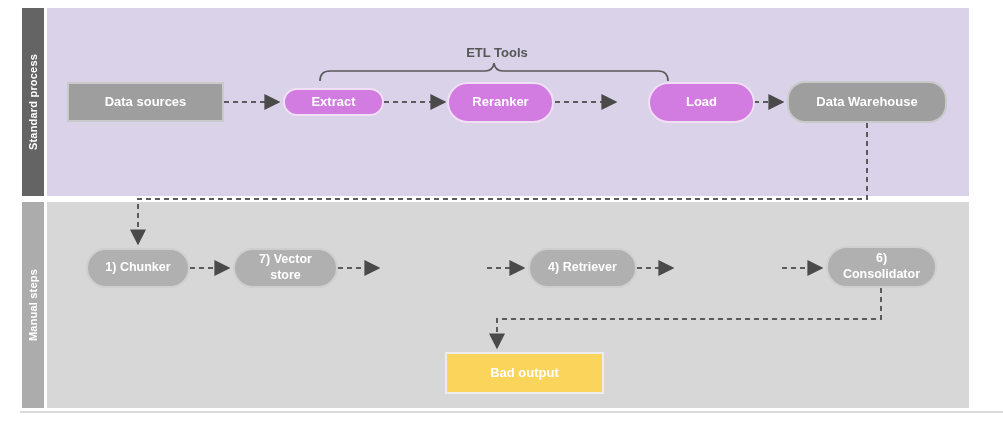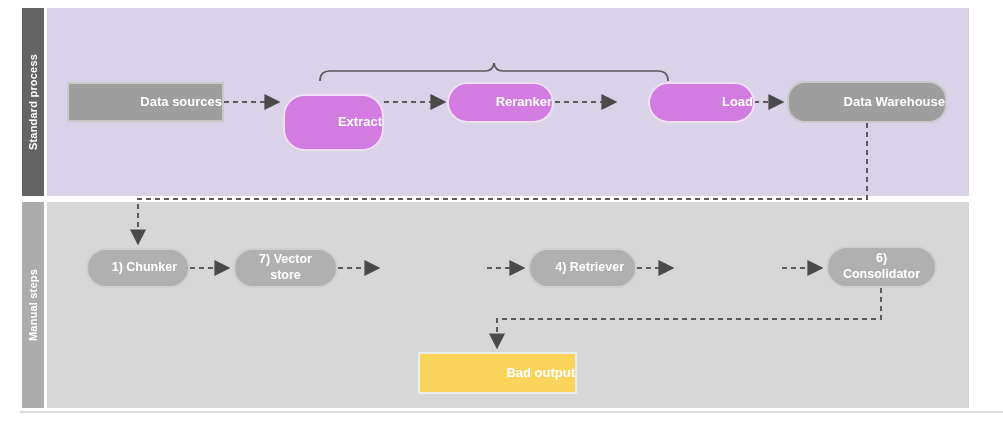--- a/index.html
+++ b/index.html
@@ -12,36 +12,36 @@
   }
   .lane-header span{
     transform:rotate(-90deg);white-space:nowrap;color:#ffffff;
     font-weight:700;font-size:11px;letter-spacing:.2px;
   }
   .lane-header.standard{left:22px;top:8px;width:22px;height:188px;background:#646464;}
   .lane-header.manual{left:22px;top:202px;width:22px;height:206px;background:#ACACAC;}
   .lane-body.standard{position:absolute;left:47px;top:8px;width:922px;height:188px;background:#D9D2E9;}
   .lane-body.manual{position:absolute;left:47px;top:202px;width:922px;height:206px;background:#D7D7D7;}
   .node{
-    position:absolute;display:flex;align-items:center;justify-content:flex-end;
+    position:absolute;display:flex;align-items:center;justify-content:center;
     color:#ffffff;font-weight:700;text-align:center;box-sizing:border-box;line-height:1.25;
   }
   .gray-box{background:#9E9E9E;border:2px solid #C9C9C9;font-size:13px;}
   .pill-magenta{background:#D27BE1;border:2px solid #F0DFF5;border-radius:22px;font-size:13px;}
   .pill-gray{background:#B0B0B0;border:2px solid #CFCFCF;border-radius:21px;font-size:12.5px;padding:2px 11px;}
-  .yellow-box{background:#FBD45C;border:2px solid #ECECEC;font-size:13px;}
+  .yellow-box{background:#FBD45C;border:2px solid #ECECEC;font-size:13px;margin-left:27px;}
   .etl-label{
     position:absolute;left:430px;top:45px;width:134px;text-align:center;
     color:#565656;font-weight:700;font-size:13px;
   }
   .overlay{position:absolute;left:0;top:0;pointer-events:none;}
   .bottom-rule{position:absolute;left:20px;top:411px;width:983px;height:2px;background:#DBDBDB;}
   
   .n-data-sources{left:67px;top:82px;width:157px;height:40px;}
-  .n-extract{left:283px;top:94px;width:101px;height:57px;}
+  .n-extract{left:283px;top:88px;width:101px;height:28px;}
   .n-transform{left:447px;top:82px;width:107px;height:41px;}
   .n-load{left:648px;top:82px;width:107px;height:41px;}
   .n-data-warehouse{left:787px;top:81px;width:160px;height:42px;border-radius:18px;}
   .n-chunker{left:86px;top:248px;width:104px;height:40px;}
   .n-vector-store{left:233px;top:248px;width:105px;height:40px;}
   .n-rewriter{left:383px;top:248px;width:104px;height:40px;}
   .n-retriever{left:528px;top:248px;width:109px;height:40px;}
   .n-reranker{left:677px;top:248px;width:105px;height:40px;}
   .n-consolidator{left:826px;top:246px;width:111px;height:42px;}
   .n-bad-output{left:418px;top:352px;width:159px;height:42px;}
@@ -54,20 +54,21 @@
   <div class="lane-body standard"></div>
   <div class="lane-body manual"></div>
 
   <div class="lane-header standard">
     <span>Standard process</span>
   </div>
   <div class="lane-header manual">
     <span>Manual steps</span>
   </div>
 
+  <div class="etl-label">ETL Tools</div>
 
   <svg class="overlay" width="1003" height="430" viewBox="0 0 1003 430">
     <defs>
       <marker id="arrow" viewBox="0 0 10 10" refX="8.5" refY="5" markerWidth="8" markerHeight="8" orient="auto-start-reverse">
         <path d="M0,0 L10,5 L0,10 z" fill="#4A4A4A"></path>
       </marker>
     </defs>
     <g stroke="#5B5B5B" stroke-width="2" fill="none" stroke-dasharray="5 4">
       <path d="M224,102 L278,102" marker-end="url(#arrow)"></path>
       <path d="M384,102 L444,102" marker-end="url(#arrow)"></path>

